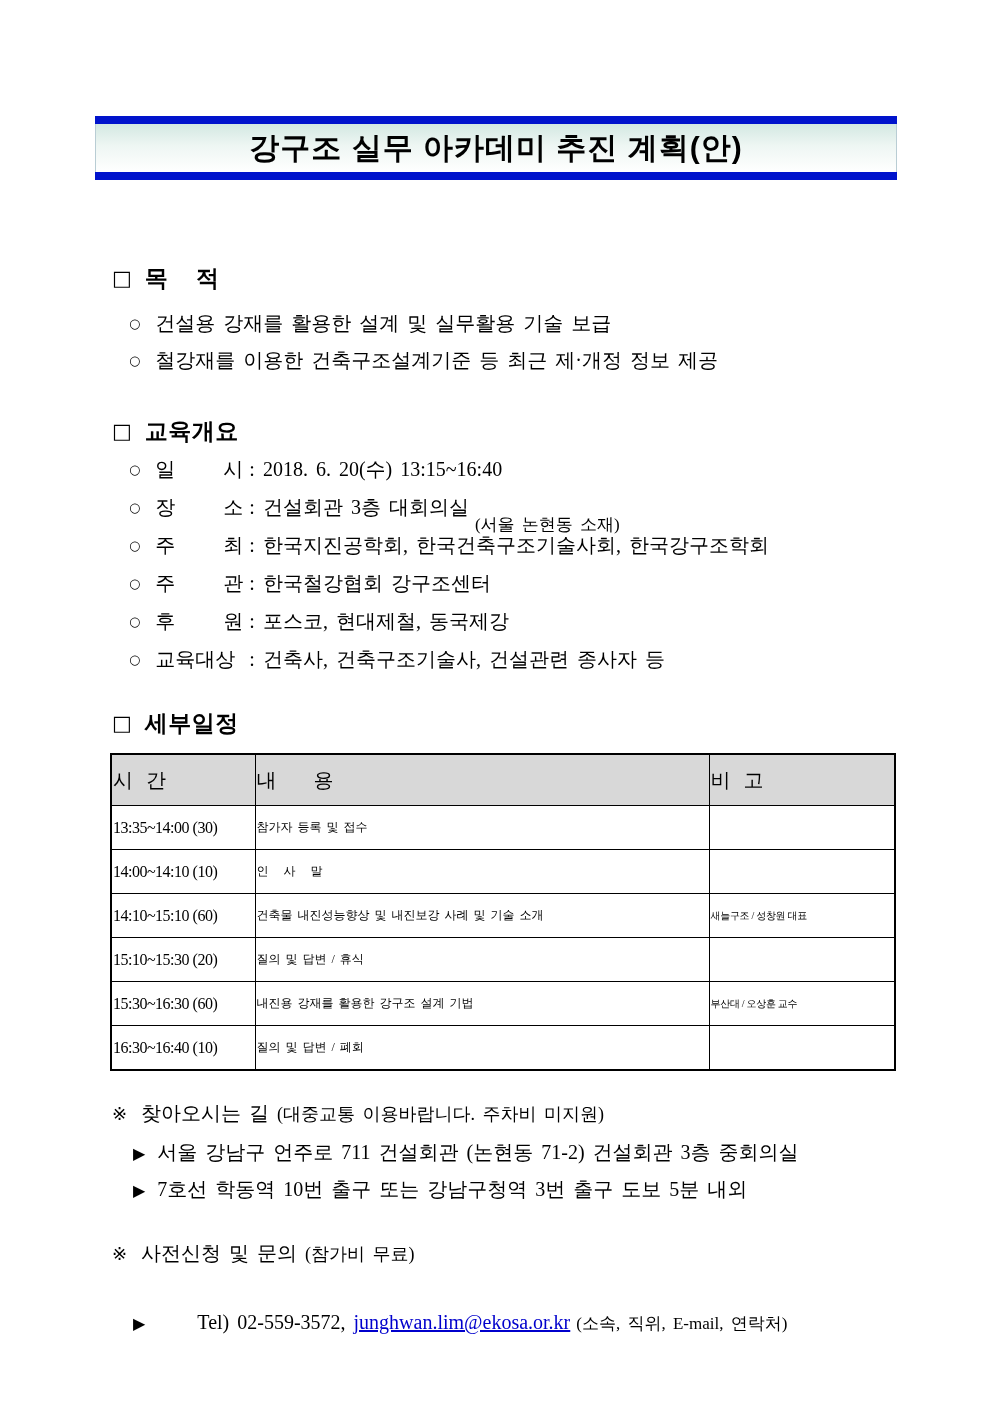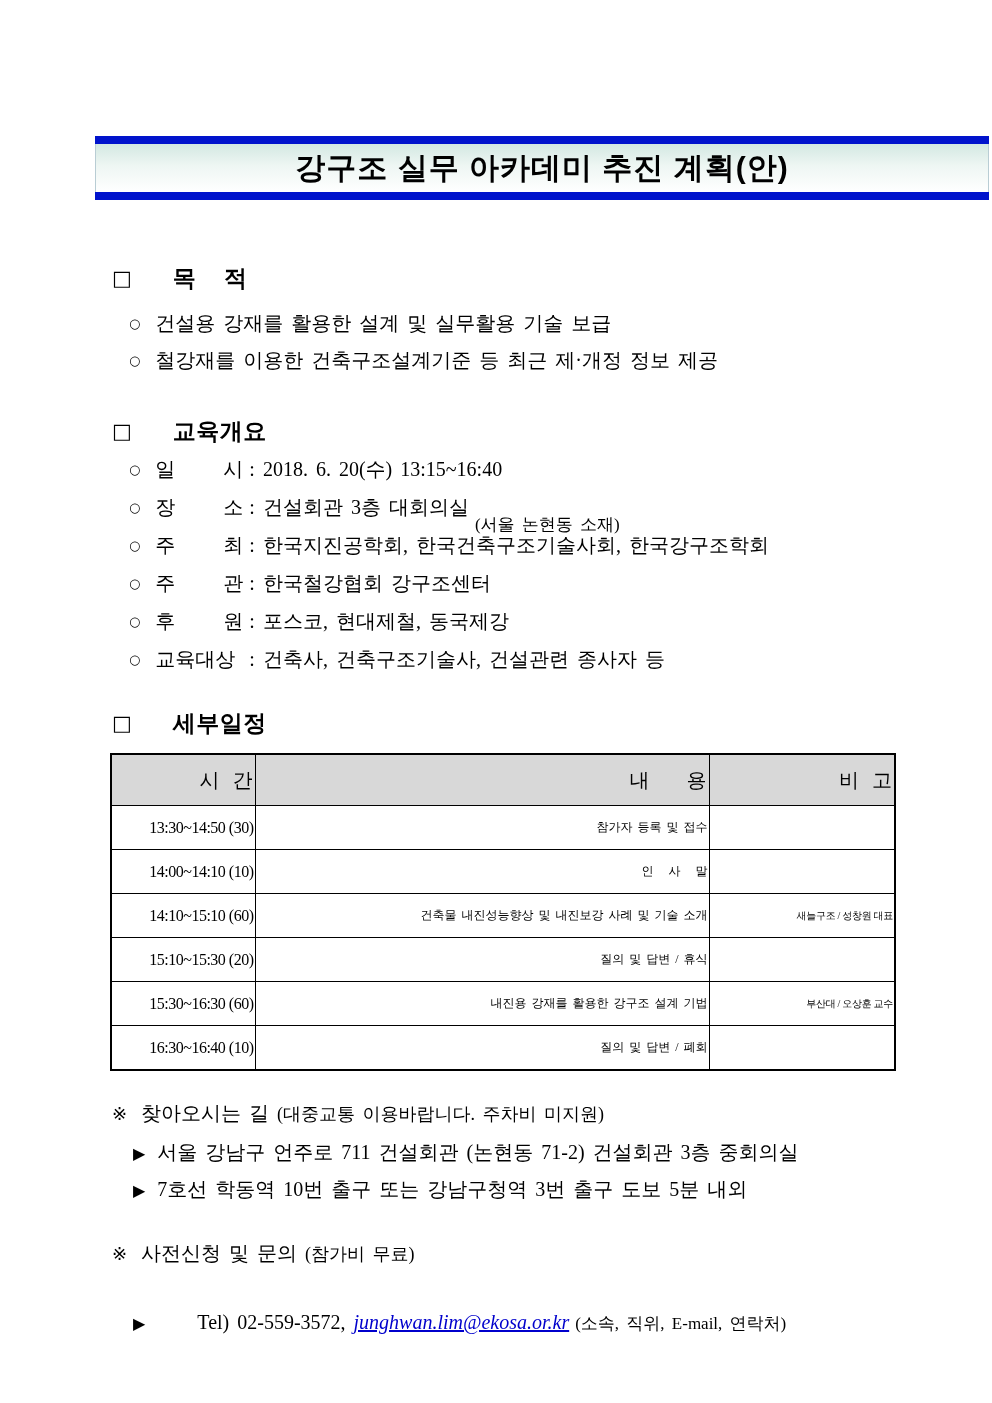--- a/index.html
+++ b/index.html
@@ -2,66 +2,66 @@
 <html><head>
 <meta charset="utf-8">
 <style>
   html,body{margin:0;padding:0;background:#ffffff;}
   .page{
     position:relative;width:992px;height:1403px;background:#ffffff;
     font-family:"Liberation Serif","DejaVu Serif",serif;color:#000;overflow:hidden;
   }
   .abs{position:absolute;}
   
-  .banner{left:95px;top:136px;width:894px;}
+  .banner{left:95px;top:116px;width:802px;}
   .bar{height:8px;background:#0013cc;}
   .banner-body{
     height:48px;display:flex;align-items:center;justify-content:center;
     background:linear-gradient(180deg,#d3e8e2 0%,#eef6f3 45%,#ffffff 100%);
     border-left:1px solid #b9cdd4;border-right:1px solid #b9cdd4;
   }
   .page-title{
     font-family:"Liberation Sans","DejaVu Sans",sans-serif;
     font-weight:bold;font-size:30px;letter-spacing:1px;white-space:pre;
   }
   
   .heading{display:flex;align-items:center;font-family:"Liberation Sans","DejaVu Sans",sans-serif;
     font-weight:bold;font-size:23px;}
   .mk-sq{font-family:"DejaVu Sans",sans-serif;font-weight:normal;font-size:21px;line-height:1;margin-right:13px;}
-  .h-text{white-space:pre;letter-spacing:0.5px;margin-left:28px;}
+  .h-text{white-space:pre;letter-spacing:0.5px;}
   
   .mk-circ{font-family:"DejaVu Sans",sans-serif;font-size:13px;line-height:1;margin-right:15px;flex:0 0 auto;}
   .bullet-line{display:flex;align-items:center;height:37px;font-size:20px;word-spacing:3px;}
   
   .ov-line{display:flex;align-items:center;height:38px;font-size:20px;word-spacing:3px;}
   .ov-label{display:inline-block;width:86px;white-space:pre;flex:0 0 auto;}
   .sep{white-space:pre;}
   .small-paren{font-size:17px;margin-left:6px;white-space:pre;margin-top:34px;}
   
   table.sched{border-collapse:collapse;width:784px;table-layout:fixed;}
-  table.sched th,table.sched td{border:1px solid #000;text-align:right;vertical-align:middle;}
+  table.sched th,table.sched td{border:1px solid #000;text-align:left;vertical-align:middle;}
   table.sched{border:2px solid #000;}
   table.sched th{
     background:#d8d8d8;height:48px;font-weight:normal;font-size:20px;
     white-space:pre;letter-spacing:1px;
   }
   table.sched td{height:41px;}
   .col-time{width:144px;}
   .col-content{width:454px;}
   .col-note{width:186px;}
   td.c-time{font-size:16px;letter-spacing:-0.5px;white-space:pre;}
   td.c-content{font-size:12px;word-spacing:2px;white-space:pre-wrap;}
   td.c-note{font-size:10px;letter-spacing:-0.3px;}
   
   .ref-line{display:flex;align-items:baseline;font-size:20px;word-spacing:3px;}
   .mk-ref{font-family:"DejaVu Sans",sans-serif;font-size:18px;margin-right:14px;flex:0 0 auto;}
   .ref-paren{font-size:18px;margin-left:8px;white-space:pre;}
   .arrow-line{display:flex;align-items:baseline;font-size:20px;word-spacing:3px;}
   .mk-arrow{font-family:"DejaVu Sans",sans-serif;font-size:16px;margin-right:12px;flex:0 0 auto;}
-  .email-link{color:#0000cc;text-decoration:underline;cursor:pointer;font-style:italic;}
+  .email-link{color:#0000cc;text-decoration:underline;cursor:pointer;}
   .tel-text{white-space:pre;margin-left:40px;}
 </style>
 </head>
 <body>
 
 <div class="page">
 
   <div class="abs banner">
     <div class="bar"></div>
     <div class="banner-body">
@@ -147,21 +147,21 @@
       </colgroup>
     <thead>
       <tr>
         <th>시  간</th>
         <th>내      용</th>
         <th>비  고</th>
       </tr>
     </thead>
     <tbody>
       <tr>
-        <td class="c-time">13:30~14:50 (30)</td>
+        <td class="c-time">13:35~14:00 (30)</td>
         <td class="c-content">참가자 등록 및 접수</td>
         <td class="c-note"></td>
       </tr>
       <tr>
         <td class="c-time">14:00~14:10 (10)</td>
         <td class="c-content">인   사   말</td>
         <td class="c-note"></td>
       </tr>
       <tr>
         <td class="c-time">14:10~15:10 (60)</td>

